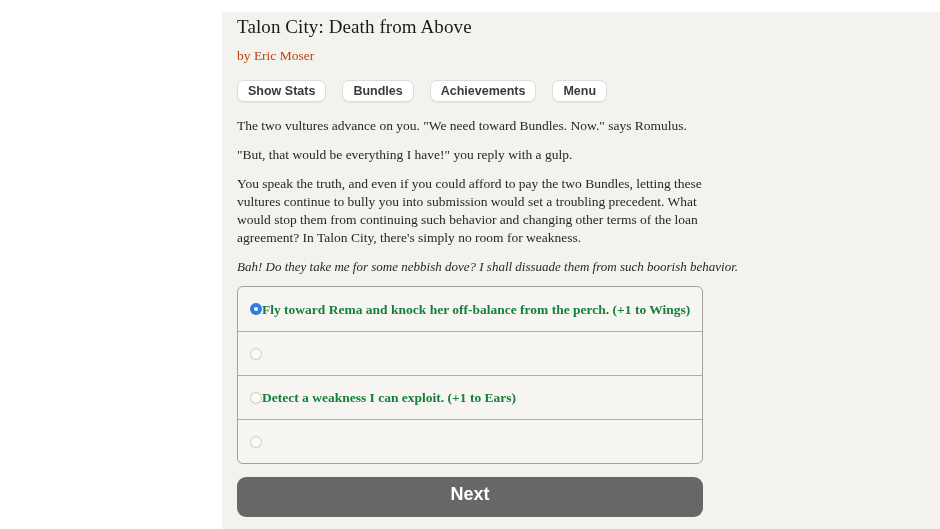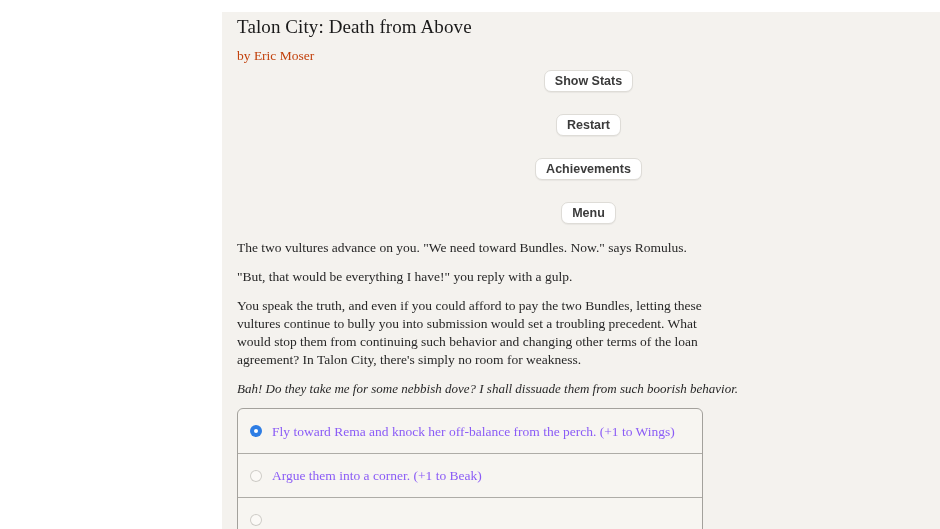--- a/index.html
+++ b/index.html
@@ -24,21 +24,21 @@
     color: #1a1a1a;
     line-height: 24px;
     letter-spacing: 0.1px;
   }
   .byline {
     margin-top: 9px;
     font-size: 13.5px;
     color: #c2410c;
     line-height: 16px;
   }
-  .toolbar { margin-top: 6px; display: flex; gap: 22px; align-items: center; flex-direction: column; }
+  .toolbar { margin-top: 16px; display: flex; gap: 16px; align-items: center; }
   .toolbar button {
     font-family: "Liberation Sans", sans-serif;
     font-size: 12.5px;
     font-weight: 600;
     color: #3b3b3b;
     background: #ffffff;
     border: 1px solid #dedcd7;
     border-radius: 7px;
     padding: 3px 10px 4px 10px;
     height: 22px;
@@ -91,24 +91,24 @@
   }
   .choice-row.selected .radio::after {
     content: "";
     position: absolute;
     left: 4px; top: 4px;
     width: 4px; height: 4px;
     border-radius: 50%;
     background: #ffffff;
   }
   .choice-label {
-    margin-left: 10px;
     font-size: 13.5px;
-    color: #8b5cf6;
+    color: #15803d;
     line-height: 17px;
+    font-weight: bold;
   }
   .next-button {
     display: block;
     margin-top: 13px;
     width: 466px;
     height: 40px;
     background: #676767;
     border: none;
     border-radius: 9px;
     color: #ffffff;
@@ -125,43 +125,43 @@
 
 <div class="left-margin"></div>
 
 <div class="game-area">
 
   <h1 class="game-title">Talon City: Death from Above</h1>
   <div class="byline">by Eric Moser</div>
 
   <div class="toolbar">
     <button>Show Stats</button>
-    <button>Restart</button>
+    <button>Bundles</button>
     <button>Achievements</button>
     <button>Menu</button>
   </div>
 
   <div class="story">
     <p class="first">The two vultures advance on you. "We need toward Bundles. Now." says Romulus.</p>
     <p>"But, that would be everything I have!" you reply with a gulp.</p>
     <p>You speak the truth, and even if you could afford to pay the two Bundles, letting these vultures continue to bully you into submission would set a troubling precedent. What would stop them from continuing such behavior and changing other terms of the loan agreement? In Talon City, there's simply no room for weakness.</p>
     <p class="inner-thought">Bah! Do they take me for some nebbish dove? I shall dissuade them from such boorish behavior.</p>
   </div>
 
   <div class="choice-box">
     <div class="choice-row selected">
       <span class="radio"></span>
       <span class="choice-label">Fly toward Rema and knock her off-balance from the perch. (+1 to Wings)</span>
     </div>
     <div class="choice-row">
       <span class="radio"></span>
-      <span class="choice-label">Argue them into a corner. (+1 to Beak)</span>
     </div>
     <div class="choice-row">
       <span class="radio"></span>
+      <span class="choice-label">Detect a weakness I can exploit. (+1 to Ears)</span>
     </div>
     <div class="choice-row">
       <span class="radio"></span>
     </div>
   </div>
 
   <button class="next-button">Next</button>
 
 </div>
 

